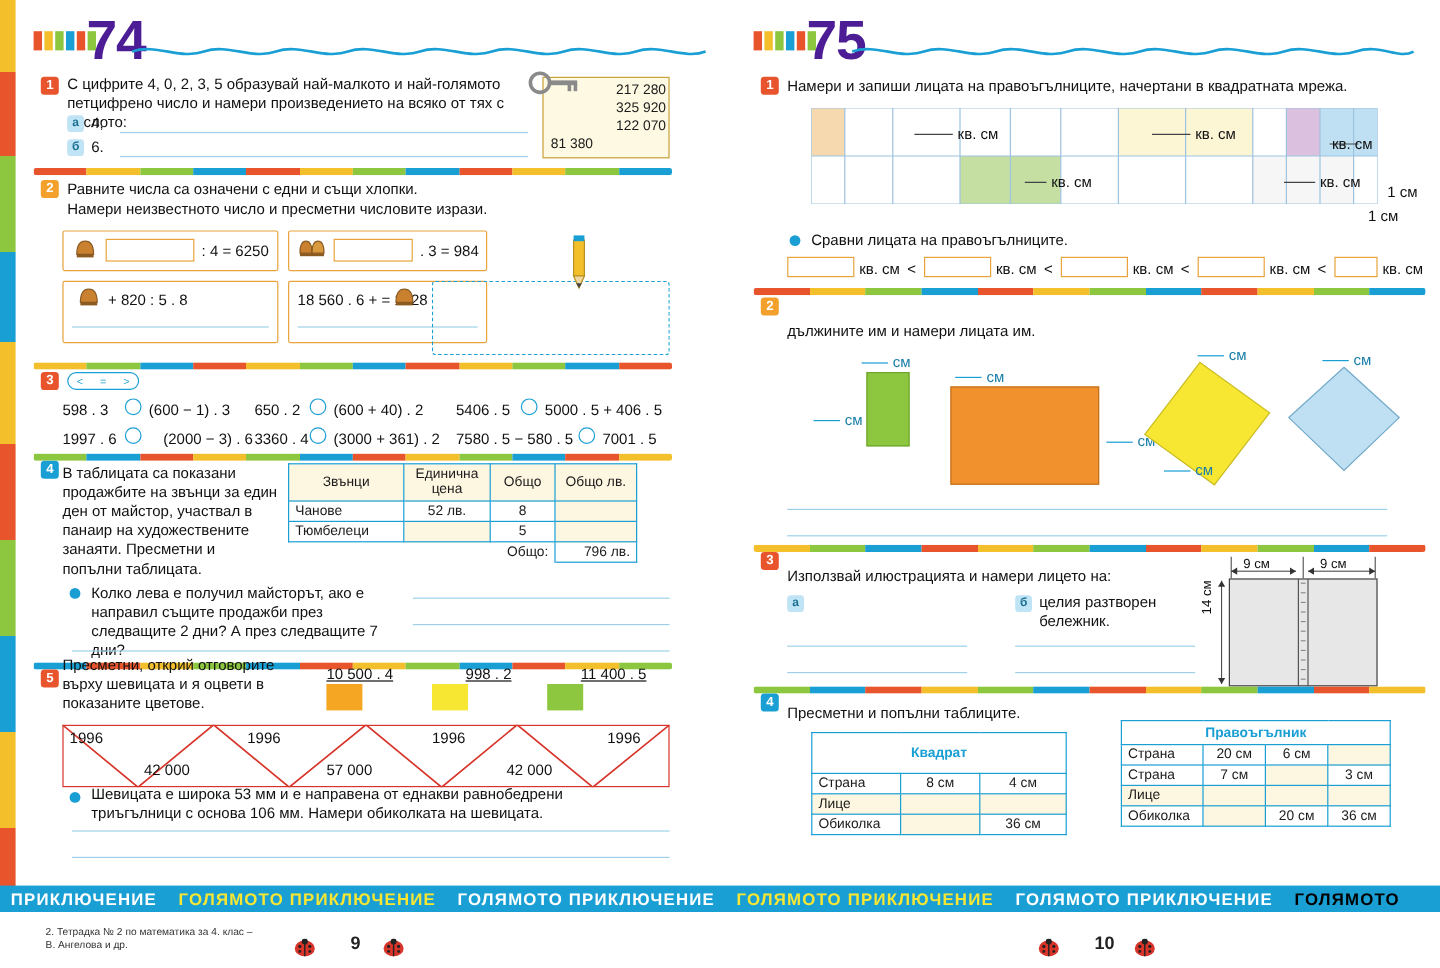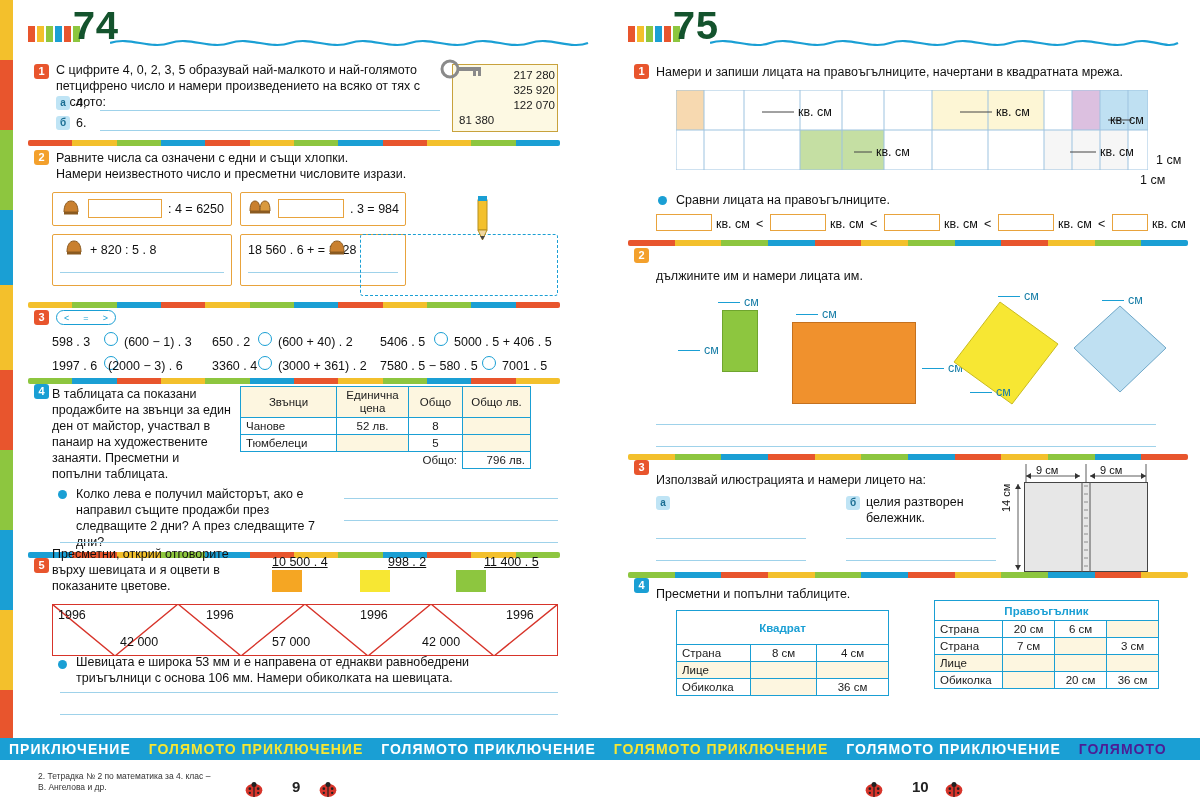--- a/index.html
+++ b/index.html
@@ -16,22 +16,22 @@
   .spread { position:absolute; inset:0; display:flex; }
   .page { position:relative; width:600px; height:807px; }
   .page.left { border-right:0px solid #ddd; }
 
   
   .edge-bar { position:absolute; left:0; top:0; width:13px; height:760px; }
   .edge-bar div { width:100%; }
 
   
   .pg-num {
-    position:absolute; font-size:40px; font-weight:bold; color:#14532d;
-    letter-spacing:-1px; font-family:Liberation Mono, monospace;
+    position:absolute; font-size:46px; font-weight:bold; color:#4c1d95;
+    letter-spacing:-1px; font-family:Liberation Sans, sans-serif;
   }
   .hdr-squiggle { position:absolute; height:14px; }
   .hdr-dots { position:absolute; display:flex; gap:2px; }
   .hdr-dots span { display:block; width:7px; height:16px; }
 
   
   .exno {
     position:absolute; width:15px; height:15px; border-radius:3px;
     color:#fff; font-size:11px; font-weight:bold; text-align:center;
     line-height:15px;
@@ -216,21 +216,21 @@
     <div class="txt" style="left:124px; top:334px;">(600 − 1) . 3</div>
     <div class="txt" style="left:212px; top:334px;">650 . 2</div>
     <div class="circ" style="left:258px; top:332px;"></div>
     <div class="txt" style="left:278px; top:334px;">(600 + 40) . 2</div>
     <div class="txt" style="left:380px; top:334px;">5406 . 5</div>
     <div class="circ" style="left:434px; top:332px;"></div>
     <div class="txt" style="left:454px; top:334px;">5000 . 5 + 406 . 5</div>
 
     <div class="txt" style="left:52px; top:358px;">1997 . 6</div>
     <div class="circ" style="left:104px; top:356px;"></div>
-    <div class="txt" style="left:108px; top:358px;text-align:right;">(2000 − 3) . 6</div>
+    <div class="txt" style="left:136px; top:358px;text-align:right;">(2000 − 3) . 6</div>
     <div class="txt" style="left:212px; top:358px;">3360 . 4</div>
     <div class="circ" style="left:258px; top:356px;"></div>
     <div class="txt" style="left:278px; top:358px;">(3000 + 361) . 2</div>
     <div class="txt" style="left:380px; top:358px;">7580 . 5 − 580 . 5</div>
     <div class="circ" style="left:482px; top:356px;"></div>
     <div class="txt" style="left:502px; top:358px;">7001 . 5</div>
 
     <div class="rainbow-rule" style="left:28px; top:378px; width:532px;">
       <i style="background:#8dc63f"></i>
         <i style="background:#1a9fd4"></i>
@@ -637,14 +637,14 @@
     </svg>
   </div>
 </div>
 
 <div class="banner">
   <span class="word" style="color:#fff;">ПРИКЛЮЧЕНИЕ</span>
   <span class="word" style="color:#f7e733;">ГОЛЯМОТО ПРИКЛЮЧЕНИЕ</span>
   <span class="word" style="color:#fff;">ГОЛЯМОТО ПРИКЛЮЧЕНИЕ</span>
   <span class="word" style="color:#f7e733;">ГОЛЯМОТО ПРИКЛЮЧЕНИЕ</span>
   <span class="word" style="color:#fff;">ГОЛЯМОТО ПРИКЛЮЧЕНИЕ</span>
-  <span class="word" style="color:#4c1d95;">ГОЛЯМОТО</span>
+  <span class="word" style="color:#000000;">ГОЛЯМОТО</span>
 </div>
 
 </body></html>

